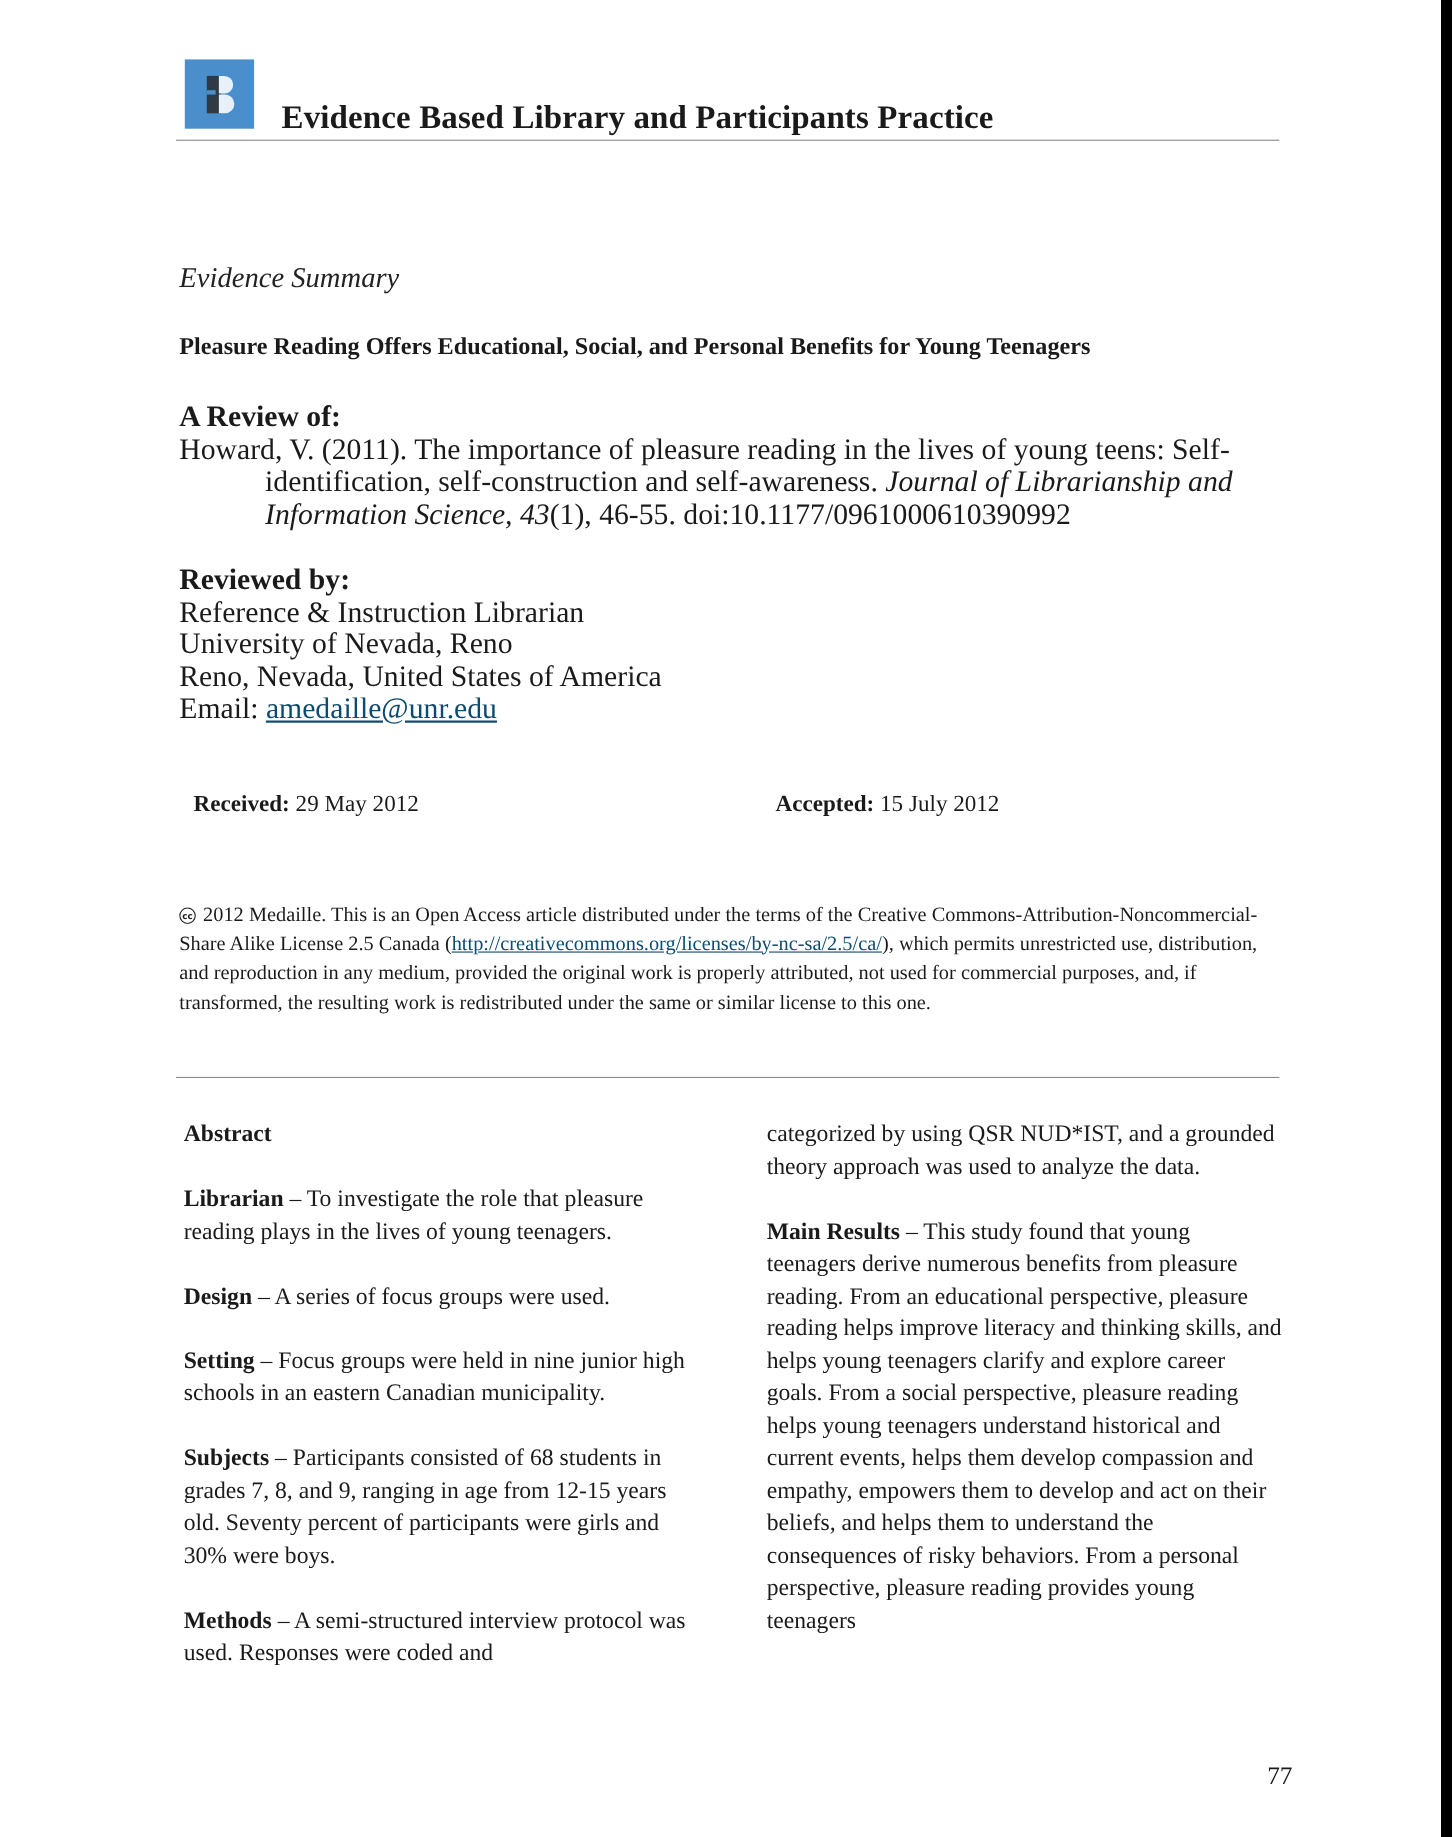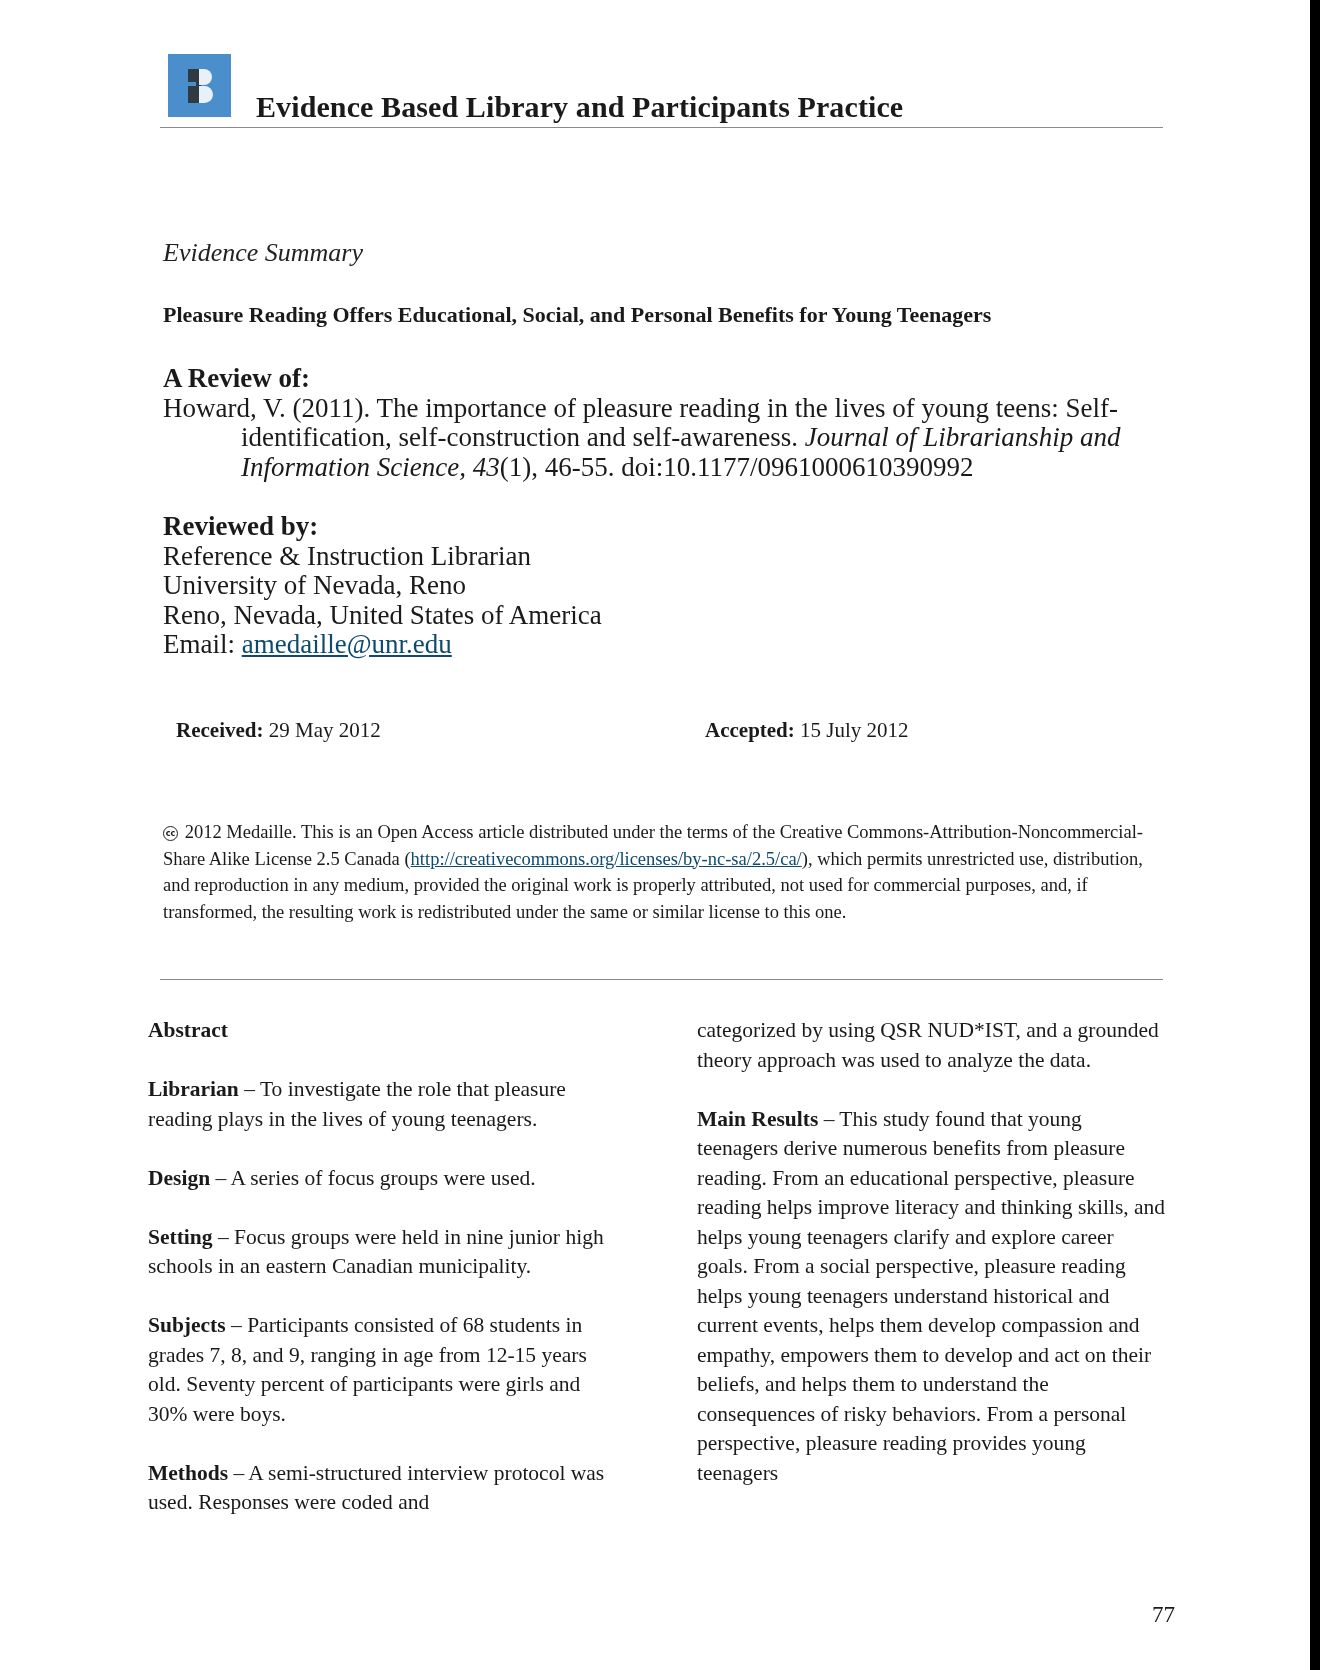--- a/index.html
+++ b/index.html
@@ -31,21 +31,21 @@
   .reviewer-block div { white-space: nowrap; }
   a.link { color: #0c4a6e; text-decoration: underline; }
 
   .dates-received { left: 176px; top: 718px; font-size: 21px; }
   .dates-accepted { left: 705px; top: 718px; font-size: 21px; }
 
   .license { position: absolute; left: 163px; top: 819px; width: 1000px; font-size: 18.5px; line-height: 26.5px; white-space: normal; }
   .cc-icon { display: inline-block; width: 13px; height: 13px; border: 1.5px solid #222; border-radius: 50%; font-size: 8px; line-height: 13px; text-align: center; vertical-align: 2px; font-family: "DejaVu Sans", sans-serif; font-weight: bold; margin-right: 2px; }
 
   .col { position: absolute; top: 1016px; font-size: 21.5px; line-height: 29.5px; white-space: normal; }
-  .col-left { left: 148px; width: 470px; }
+  .col-left { left: 167px; width: 470px; }
   .col-right { left: 697px; width: 470px; }
   .para { margin: 0 0 29.5px 0; }
   .heading { font-weight: bold; margin: 0 0 29.5px 0; }
 
   .page-number { left: 1152px; top: 1602px; font-size: 23px; }
 </style>
 </head>
 <body>
 
 <div class="right-bar"></div>

